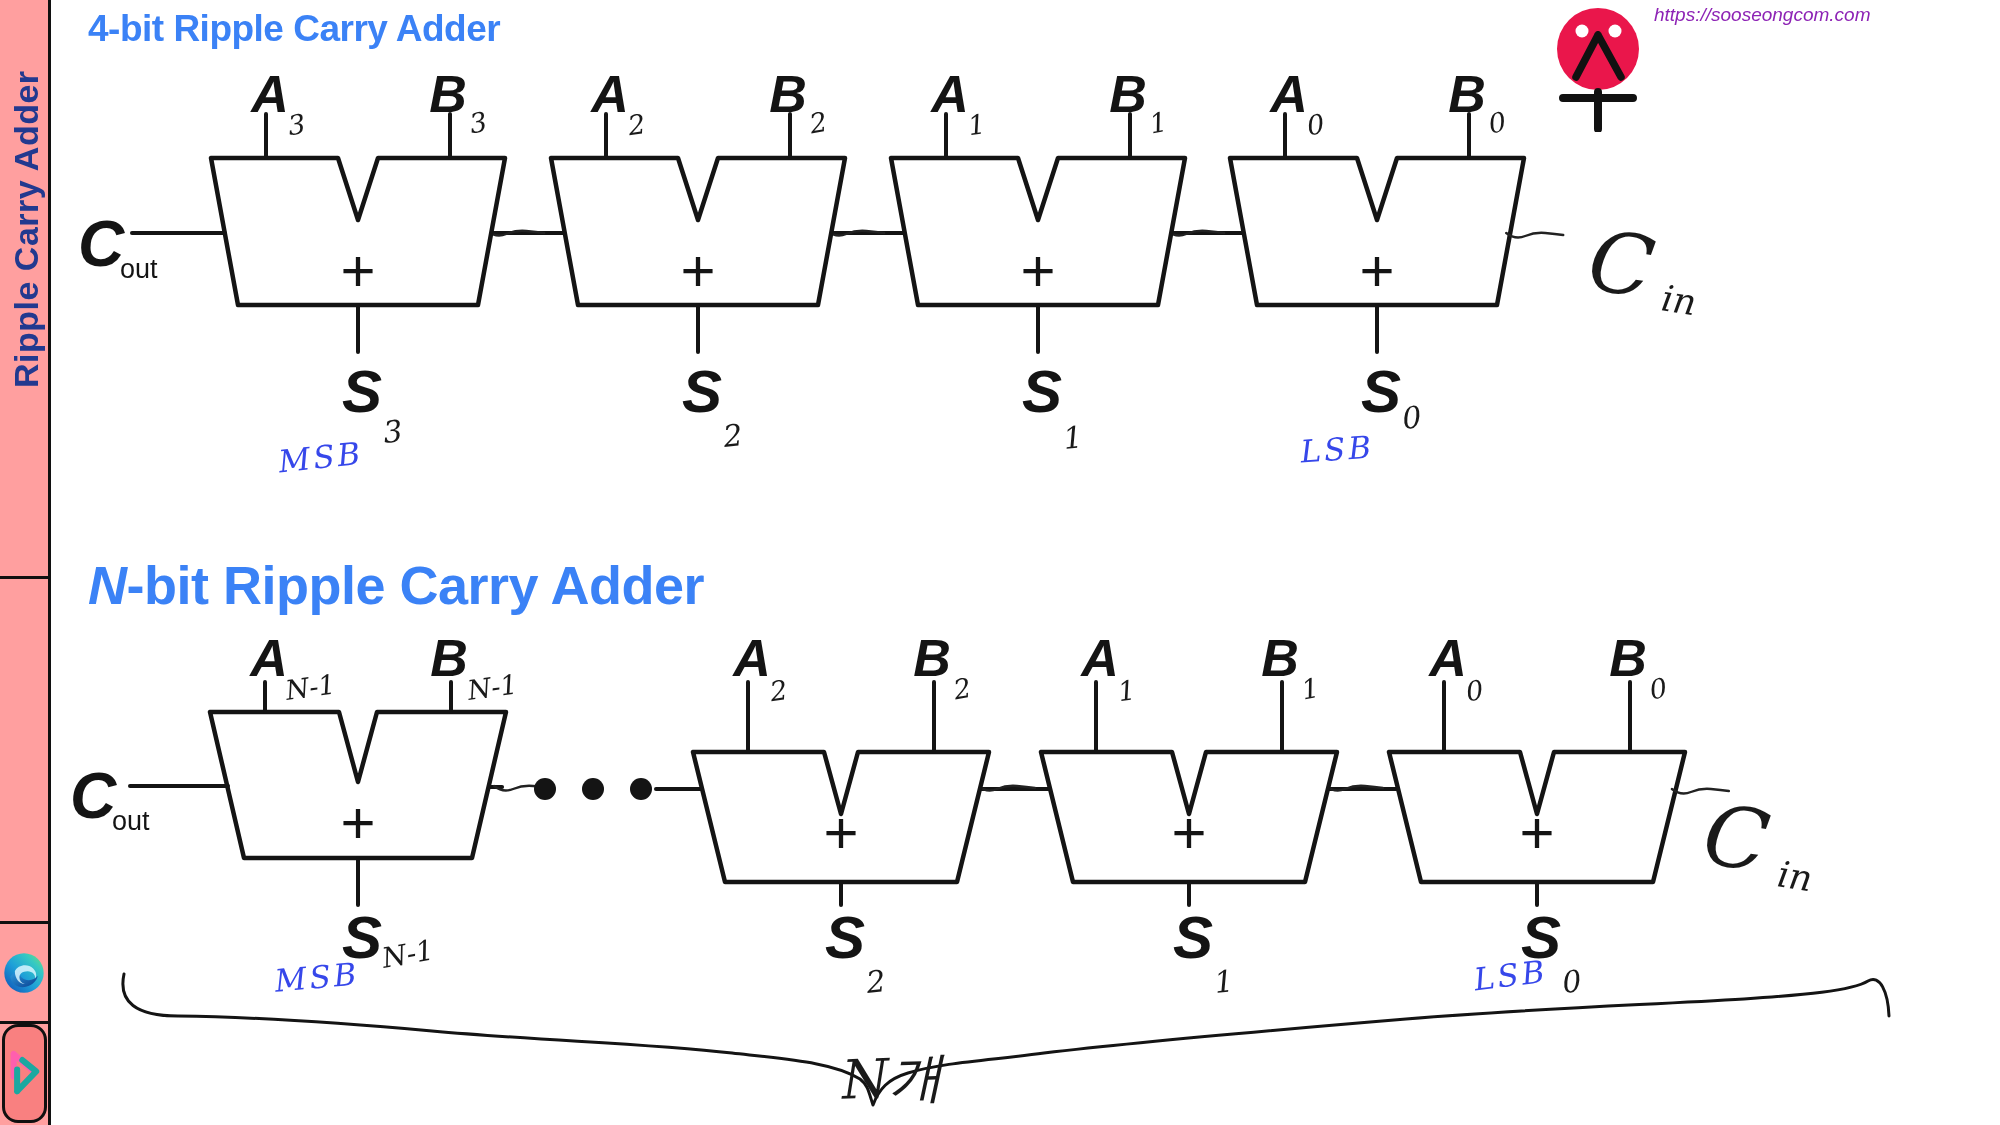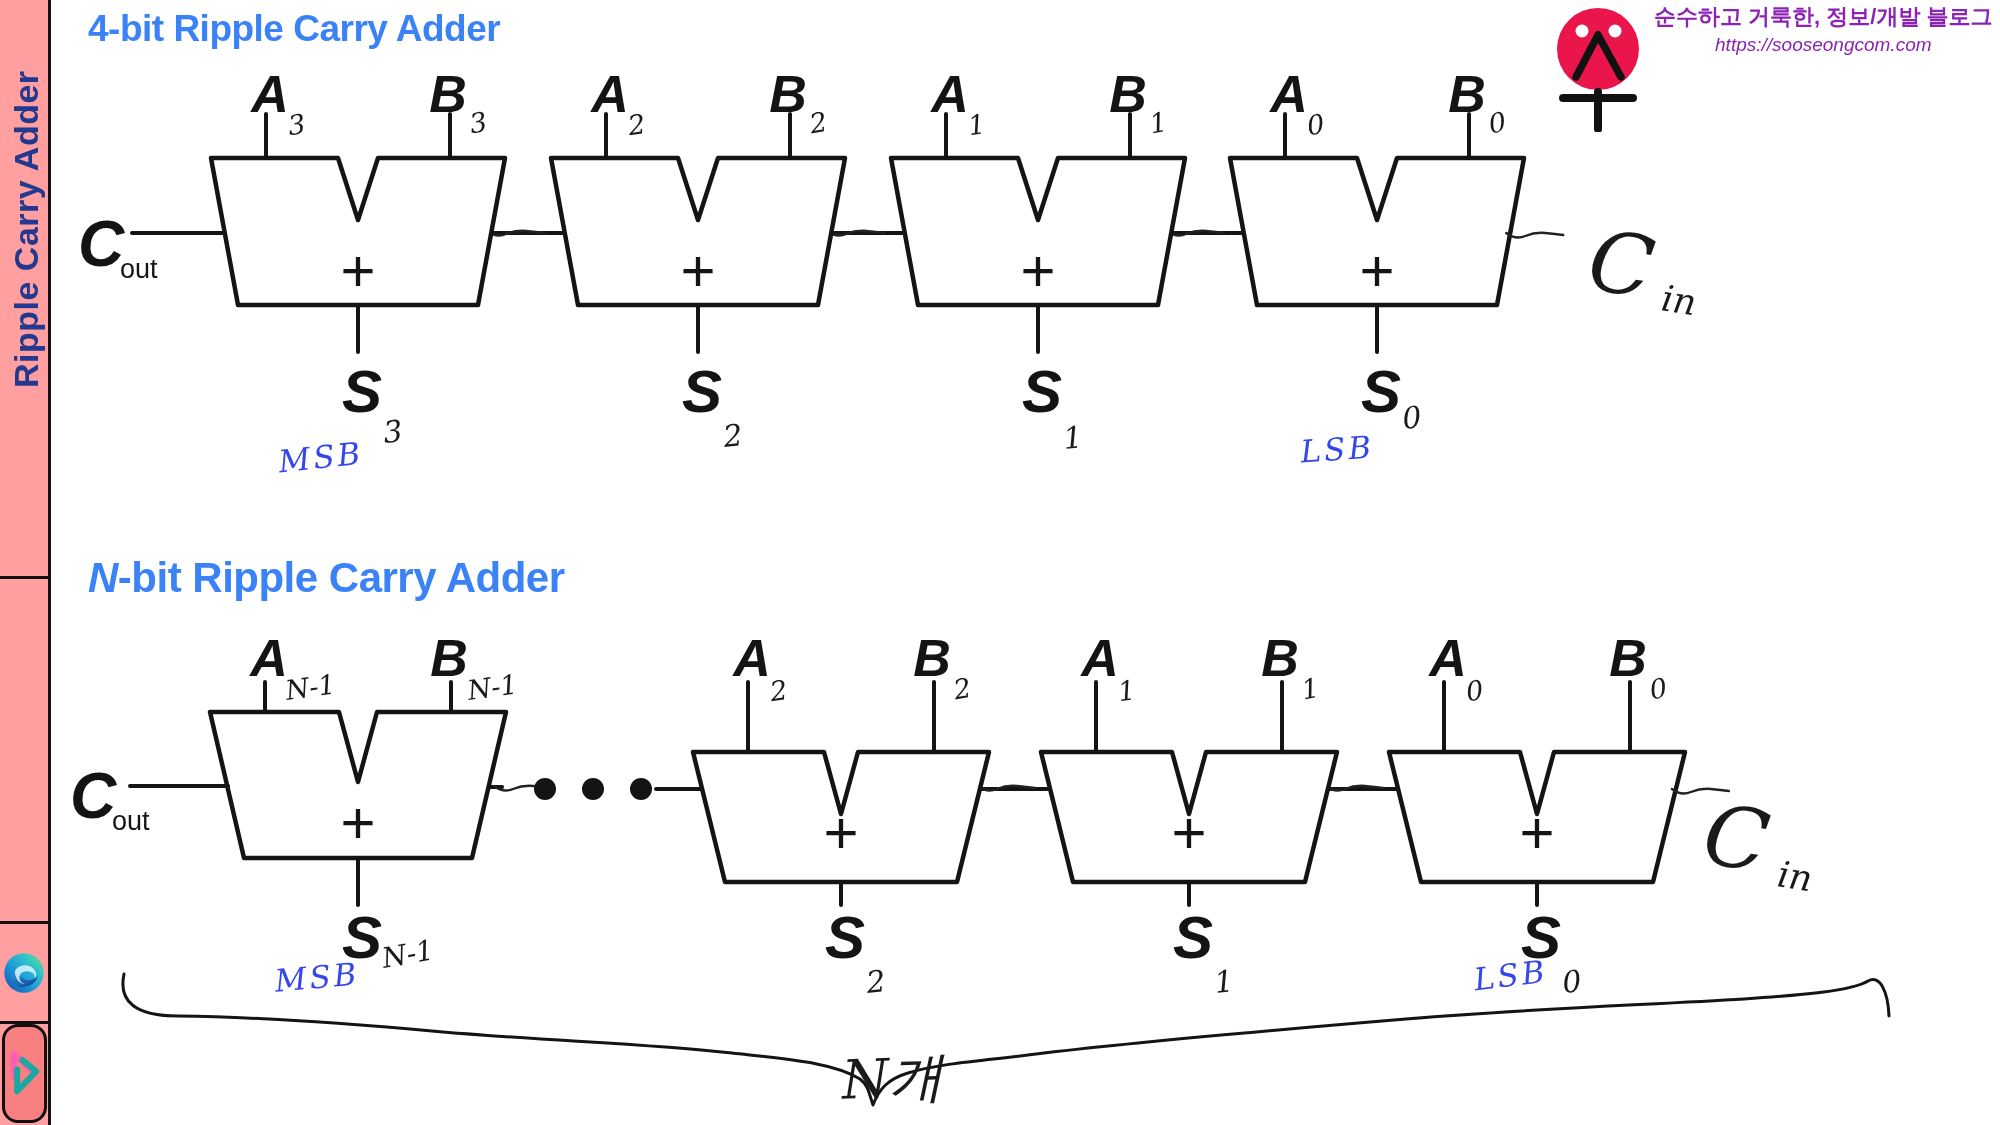--- a/index.html
+++ b/index.html
@@ -12,21 +12,21 @@
           white-space:nowrap;font-size:34px;font-weight:700;color:#22398f;letter-spacing:.5px;}
   .sdiv{position:absolute;left:0;width:48px;height:0;border-top:3px solid #101010;}
   .edge-slot{position:absolute;left:0;top:924px;width:48px;height:97px;display:flex;
              align-items:center;justify-content:center;}
   .dock{position:absolute;left:2px;top:1024px;width:45px;height:99px;background:#f98080;
         border:3px solid #101010;border-radius:16px;box-sizing:border-box;display:flex;
         align-items:center;justify-content:center;}
   
   .dtitle{position:absolute;left:88px;color:#3b82f6;font-weight:700;font-size:37px;
           letter-spacing:-.5px;z-index:3;}
-  .dtitle.t2{font-size:42px;}
+  .dtitle.t2{font-size:54px;}
   .dtitle .it{font-style:italic;}
   
   .brand{position:absolute;left:1552px;top:2px;display:flex;gap:10px;align-items:flex-start;z-index:4;}
   .brand-text{display:flex;flex-direction:column;}
   .brand-tagline{color:#8d23b5;font-weight:700;font-size:22px;white-space:nowrap;}
   .brand-name{color:#111;font-weight:700;font-size:58px;line-height:1.02;letter-spacing:4px;white-space:nowrap;}
   .brand-url{color:#8d23b5;font-size:19px;font-style:italic;text-align:center;margin-top:2px;}
   
   svg.board{position:absolute;left:0;top:0;width:2000px;height:1125px;z-index:1;}
   .blk{stroke:#141414;stroke-width:4.5;stroke-linejoin:round;fill:#ffffff;}
@@ -167,21 +167,20 @@
 
 <div class="brand">
   <svg width="92" height="130" viewBox="0 0 92 130">
     <circle cx="46" cy="47" r="41" fill="#ea164b"></circle>
     <circle cx="30" cy="29" r="6.5" fill="#ffffff"></circle>
     <circle cx="63" cy="29" r="6.5" fill="#ffffff"></circle>
     <path d="M46 33 L24 75 M46 33 L69 75" stroke="#111" stroke-width="7.5" stroke-linecap="round" fill="none"></path>
     <path d="M11 96 H 81 M46 90 V 127" stroke="#111" stroke-width="8" stroke-linecap="round" fill="none"></path>
   </svg>
   <div class="brand-text">
-    <div class="brand-tagline">순수하고 거룩한, 정보/개발 블로그</div>
     <div class="brand-url">https://sooseongcom.com</div>
   </div>
 </div>
 
 <aside class="sidebar">
   <div class="vtitle">Ripple Carry Adder</div>
   <div class="sdiv" style="top:576px"></div>
   <div class="sdiv" style="top:921px"></div>
   <div class="sdiv" style="top:1021px"></div>
   <div class="edge-slot">

